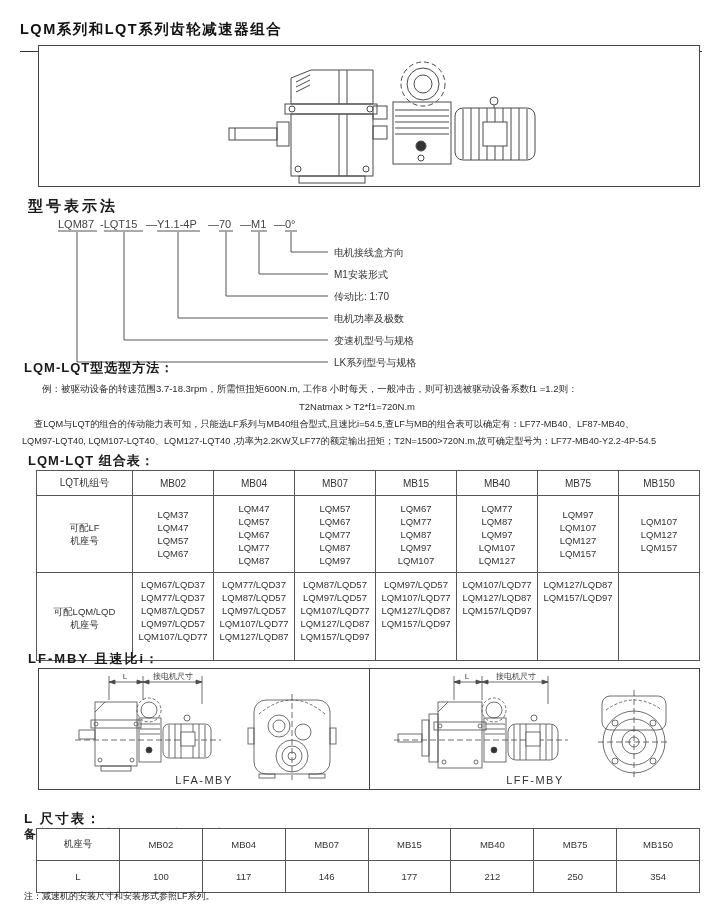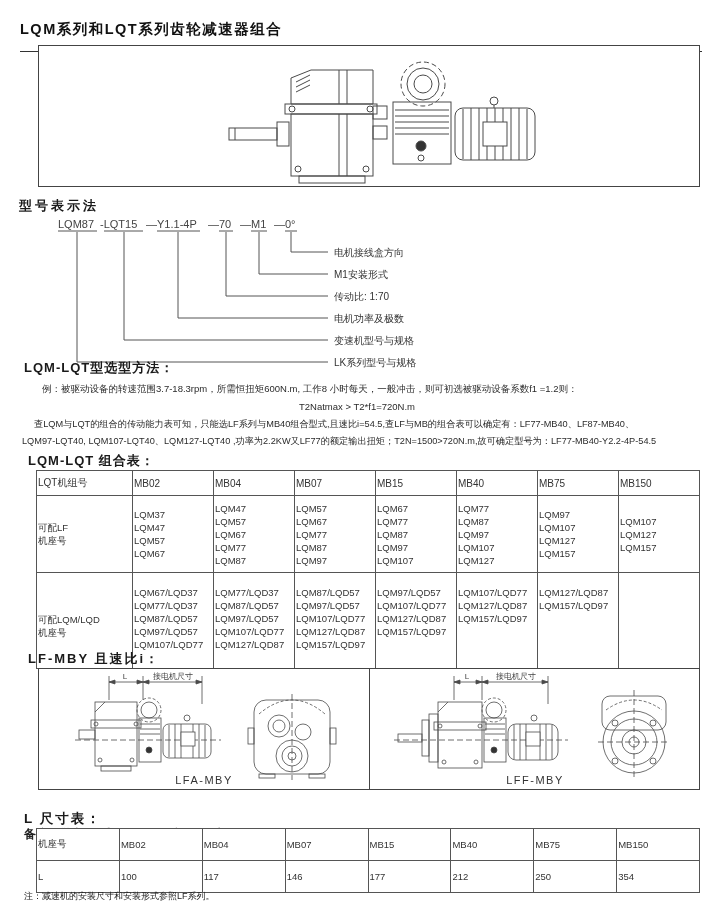--- a/index.html
+++ b/index.html
@@ -8,40 +8,40 @@
     font-family:"Liberation Sans", sans-serif; color:#333;
     -webkit-font-smoothing:antialiased;
   }
   .abs { position:absolute; }
   .heading { font-weight:bold; color:#1a1a1a; }
   #title {
     left:20px; top:20px; width:682px; font-size:14.5px; font-weight:bold;
     letter-spacing:1.5px; color:#111; padding-bottom:12px; border-bottom:1.5px solid #333;
   }
   .product-box { left:38px; top:45px; width:660px; height:140px; border:1px solid #444; background:#fff; }
-  .notation-heading { left:19px; top:197px; font-size:13px; letter-spacing:3px; }
+  .notation-heading { left:28px; top:197px; font-size:15px; letter-spacing:3px; }
   .notation-wrap { left:40px; top:216px; width:660px; height:156px; }
   .selection-heading { left:24px; top:359px; font-size:13px; letter-spacing:1px; }
   .sel-line1 { left:42px; top:383px; font-size:9.5px; color:#2b2b2b; }
   .sel-formula { left:0; top:401px; width:714px; text-align:center; font-size:9.5px; color:#2b2b2b; }
   .sel-line2 { left:34px; top:418px; width:672px; font-size:9.2px; color:#2b2b2b; }
   .sel-line3 { left:22px; top:435px; width:688px; font-size:9.2px; color:#2b2b2b; }
   .combo-heading { left:28px; top:452px; font-size:13px; letter-spacing:1px;text-align:right; }
   .combo-table-pos { left:36px; top:470px; }
   table.tbl { border-collapse:collapse; table-layout:fixed; background:#fff; }
   table.tbl td, table.tbl th {
-    border:1px solid #555; text-align:left; vertical-align:middle;
+    border:1px solid #555; text-align:center; vertical-align:middle;
     font-size:9.5px; font-weight:normal; color:#333; padding:2px 1px;margin-left:40px;
   }
   .combo { width:664px; }
   .combo col.c0 { width:96px; }
   .combo tr.hdr td { height:20px; font-size:10px; }
   .ml { white-space:pre-line; line-height:13px; }
   .combo tr.r1 td { height:72px; }
-  .combo tr.r2 td { height:80px; vertical-align:top; padding-top:13px; }
+  .combo tr.r2 td { height:80px; vertical-align:top; padding-top:5px; }
   .combo tr.r2 td.rowlabel { vertical-align:middle; }
   .lf-heading { left:28px; top:650px; font-size:13px; letter-spacing:2px; }
   .diagram-box { left:38px; top:668px; width:660px; height:120px; border:1px solid #444; display:flex; }
   .diagram-panel { position:relative; width:330px; height:120px; }
   .diagram-panel.left { border-right:1px solid #444; }
   .diagram-caption {
     position:absolute; bottom:3px; left:0; width:100%; text-align:center;
     font-size:11px; letter-spacing:1.5px; color:#333;
   }
   .diagram-note { left:24px; top:826px; font-size:12px; font-weight:bold; color:#222; }

